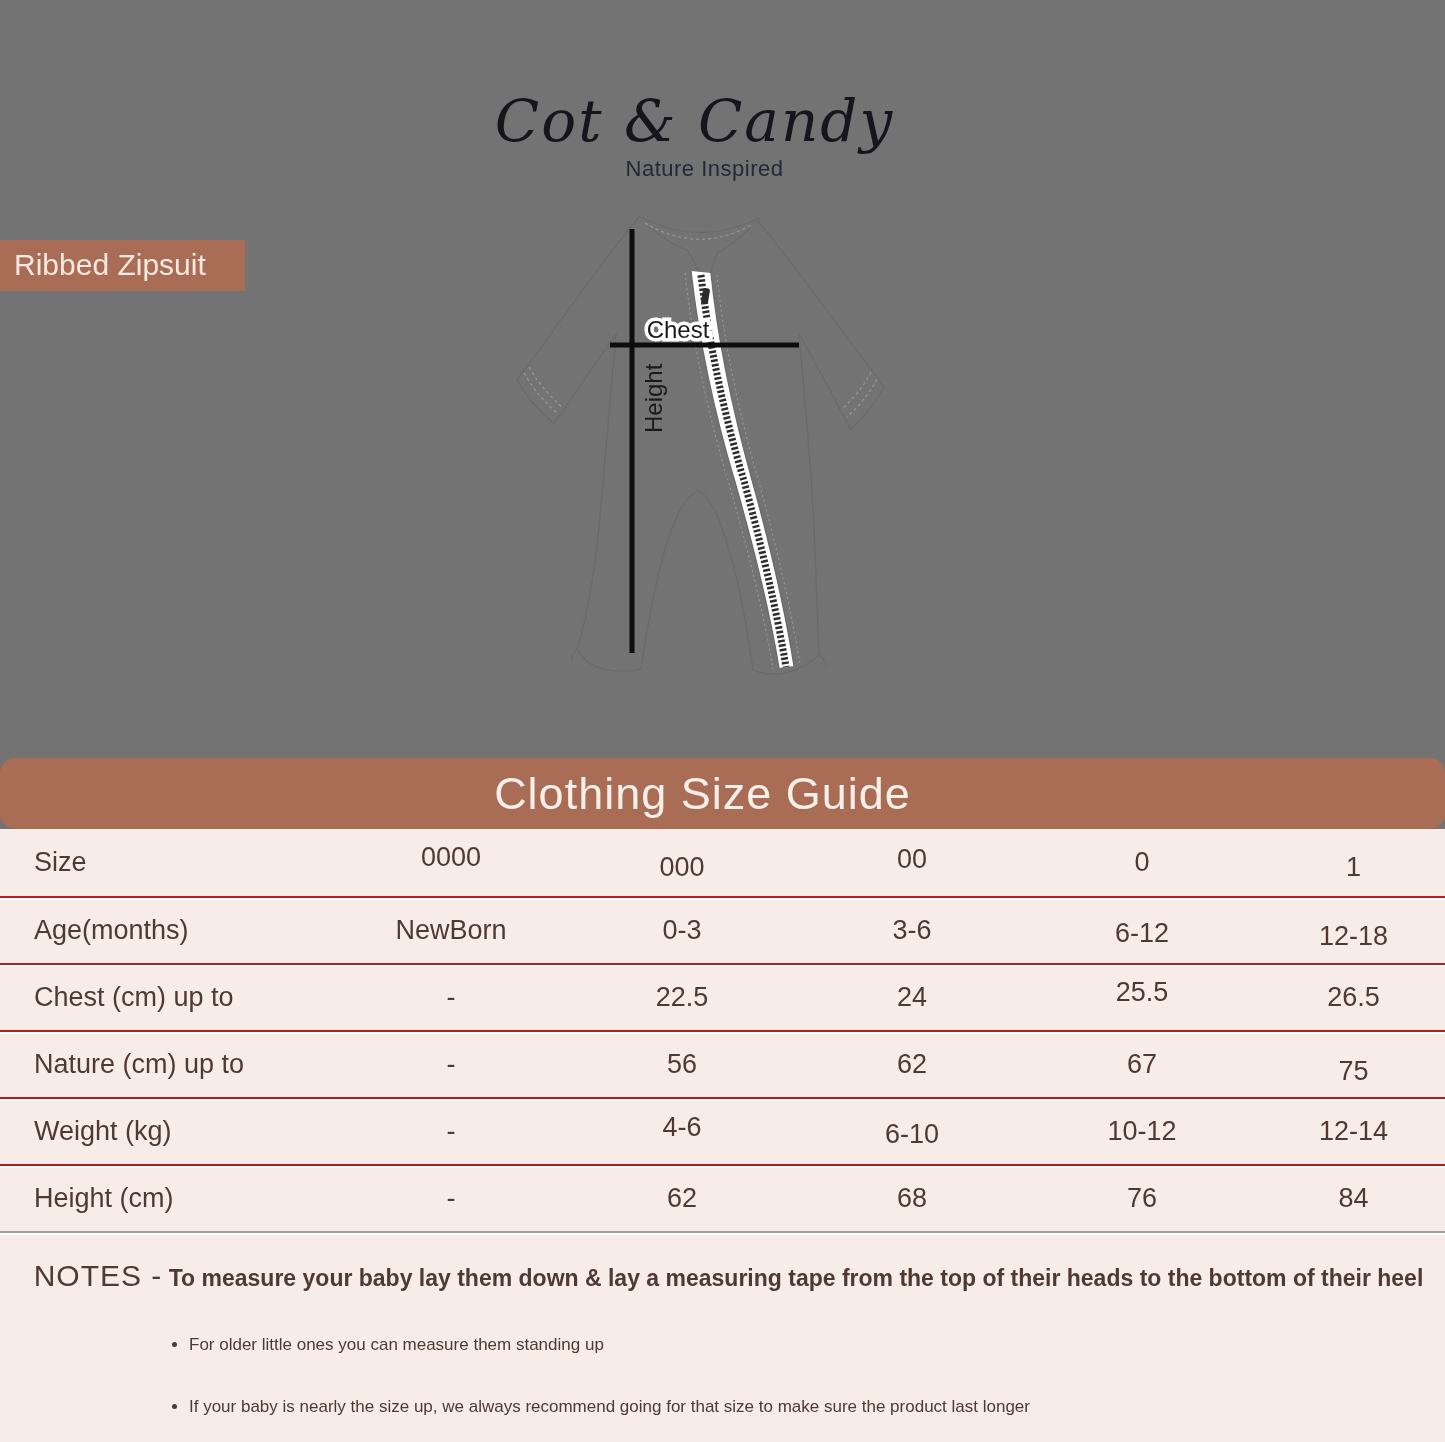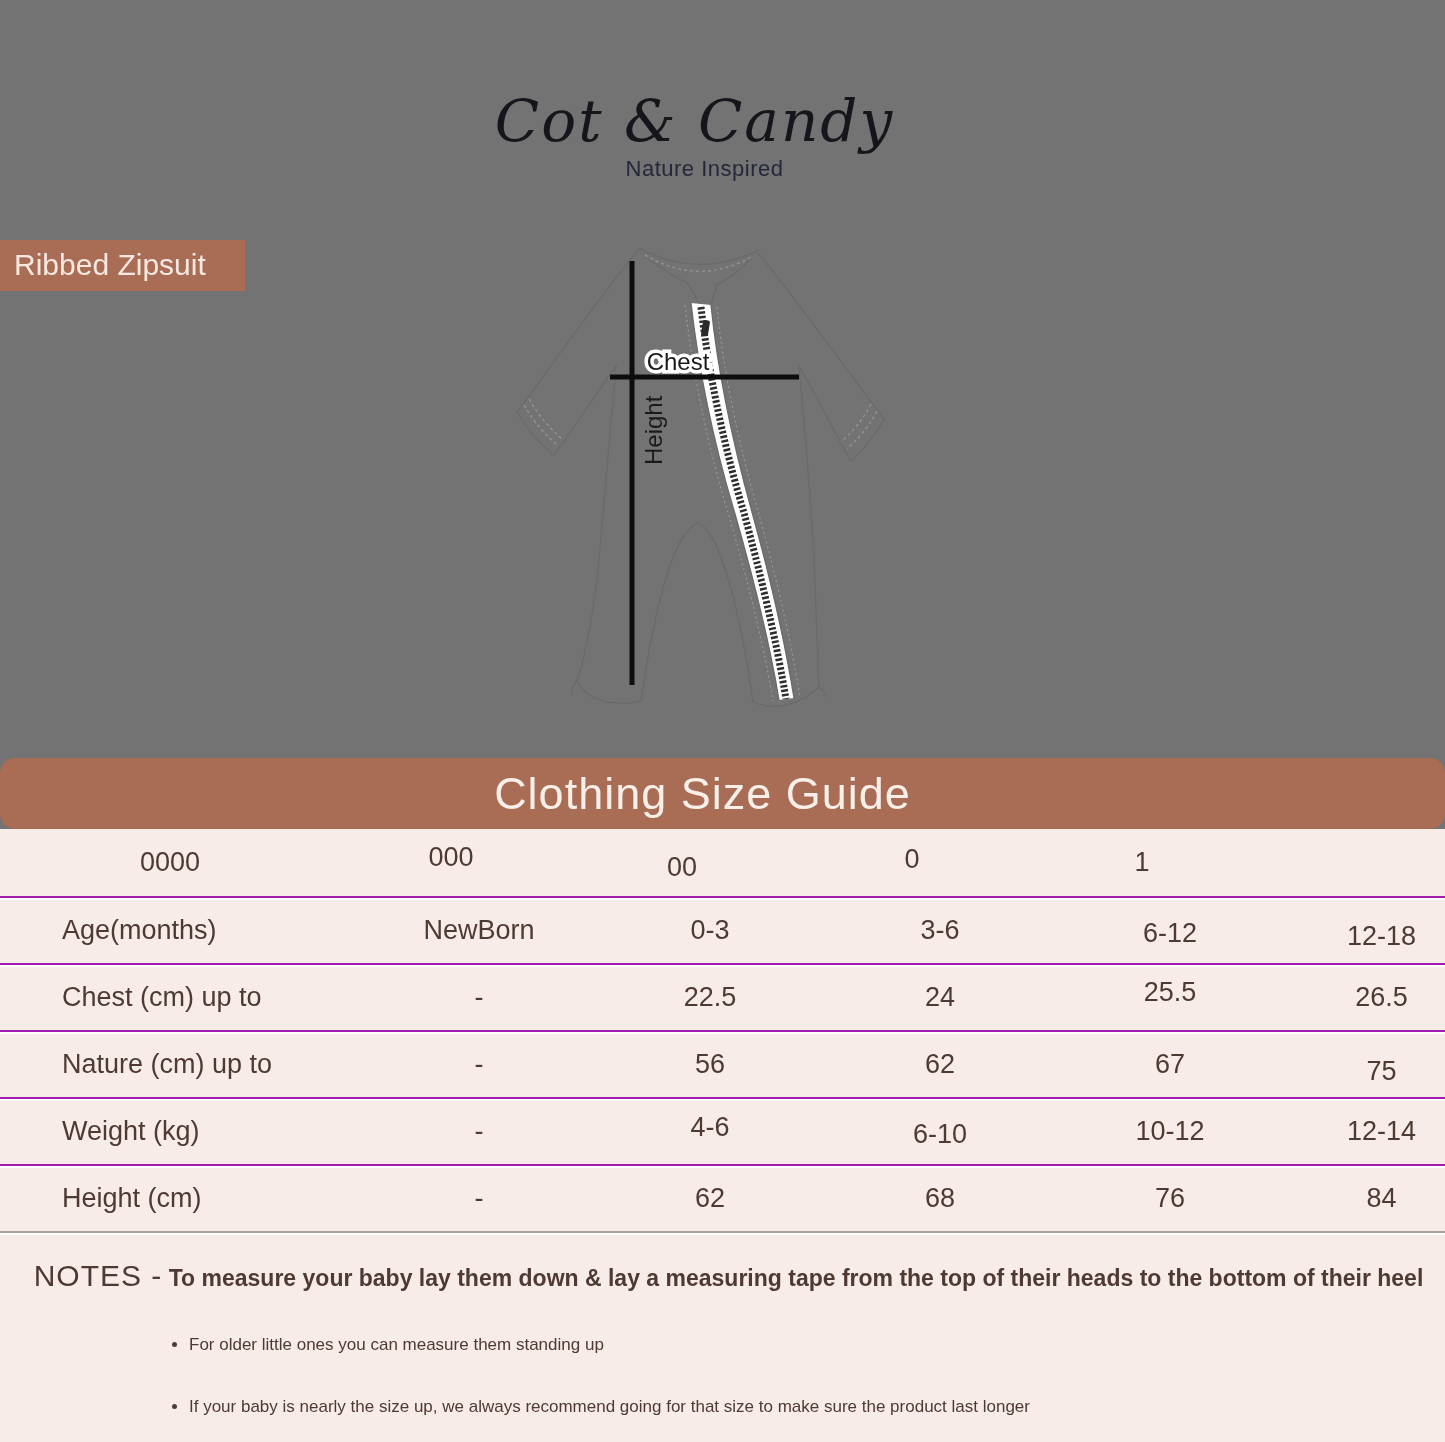--- a/index.html
+++ b/index.html
@@ -19,34 +19,34 @@
                 color:#15161c;letter-spacing:2px;line-height:1.1;}
   .brand-tagline{font-size:22px;color:#23283a;margin-top:2px;letter-spacing:.5px;
                  transform:translateX(10px);}
 
   
   .product-badge{position:absolute;top:240px;left:0;width:245px;height:51px;
                  box-sizing:border-box;background:var(--accent);color:#F7E9E2;
                  font-size:30px;line-height:50px;padding-left:14px;}
 
   
-  .garment{position:absolute;top:232px;left:495px;width:400px;height:492px;}
+  .garment{position:absolute;top:200px;left:495px;width:400px;height:492px;}
   .garment svg{display:block;}
 
   
   .guide{position:absolute;top:758px;left:0;width:1445px;}
   .guide-header{height:71px;background:var(--accent);color:var(--title-text);
                 font-size:45px;letter-spacing:1px;display:flex;align-items:center;
                 justify-content:center;transform:none;border-radius:15px;}
   .guide-header span{transform:translateX(-20px);}
   .size-table{background:var(--panel);}
   .trow{display:grid;grid-template-columns:340px 222px 240px 220px 240px 183px;
         height:67px;box-sizing:border-box;align-items:center;
         color:var(--ink);font-size:27px;}
-  .trow + .trow{border-top:2px solid #a21caf;box-shadow:inset 0 2px 0 #ffffff;padding-left:28px;}
+  .trow + .trow{border-top:2px solid #b91c1c;box-shadow:inset 0 2px 0 #ffffff;}
   .cell{text-align:center;}
   .cell.label{text-align:left;padding-left:34px;}
   
   .trow:nth-child(1) .cell:nth-child(2){transform:translateY(-5px);}
   .trow:nth-child(1) .cell:nth-child(3){transform:translateY(5px);}
   .trow:nth-child(1) .cell:nth-child(4){transform:translateY(-3px);}
   .trow:nth-child(1) .cell:nth-child(6){transform:translateY(5px);}
   .trow:nth-child(2) .cell:nth-child(5){transform:translateY(3px);}
   .trow:nth-child(2) .cell:nth-child(6){transform:translateY(6px);}
   .trow:nth-child(3) .cell:nth-child(5){transform:translateY(-5px);}
@@ -128,20 +128,21 @@
     </svg>
   </div>
 
   <section class="guide">
     <div class="guide-header">
       <span>Clothing Size Guide</span>
     </div>
 
     <div class="size-table">
       <div class="trow">
+        <div class="cell label">Size</div>
         <div class="cell">0000</div>
         <div class="cell">000</div>
         <div class="cell">00</div>
         <div class="cell">0</div>
         <div class="cell">1</div>
       </div>
       <div class="trow">
         <div class="cell label">Age(months)</div>
         <div class="cell">NewBorn</div>
         <div class="cell">0-3</div>

